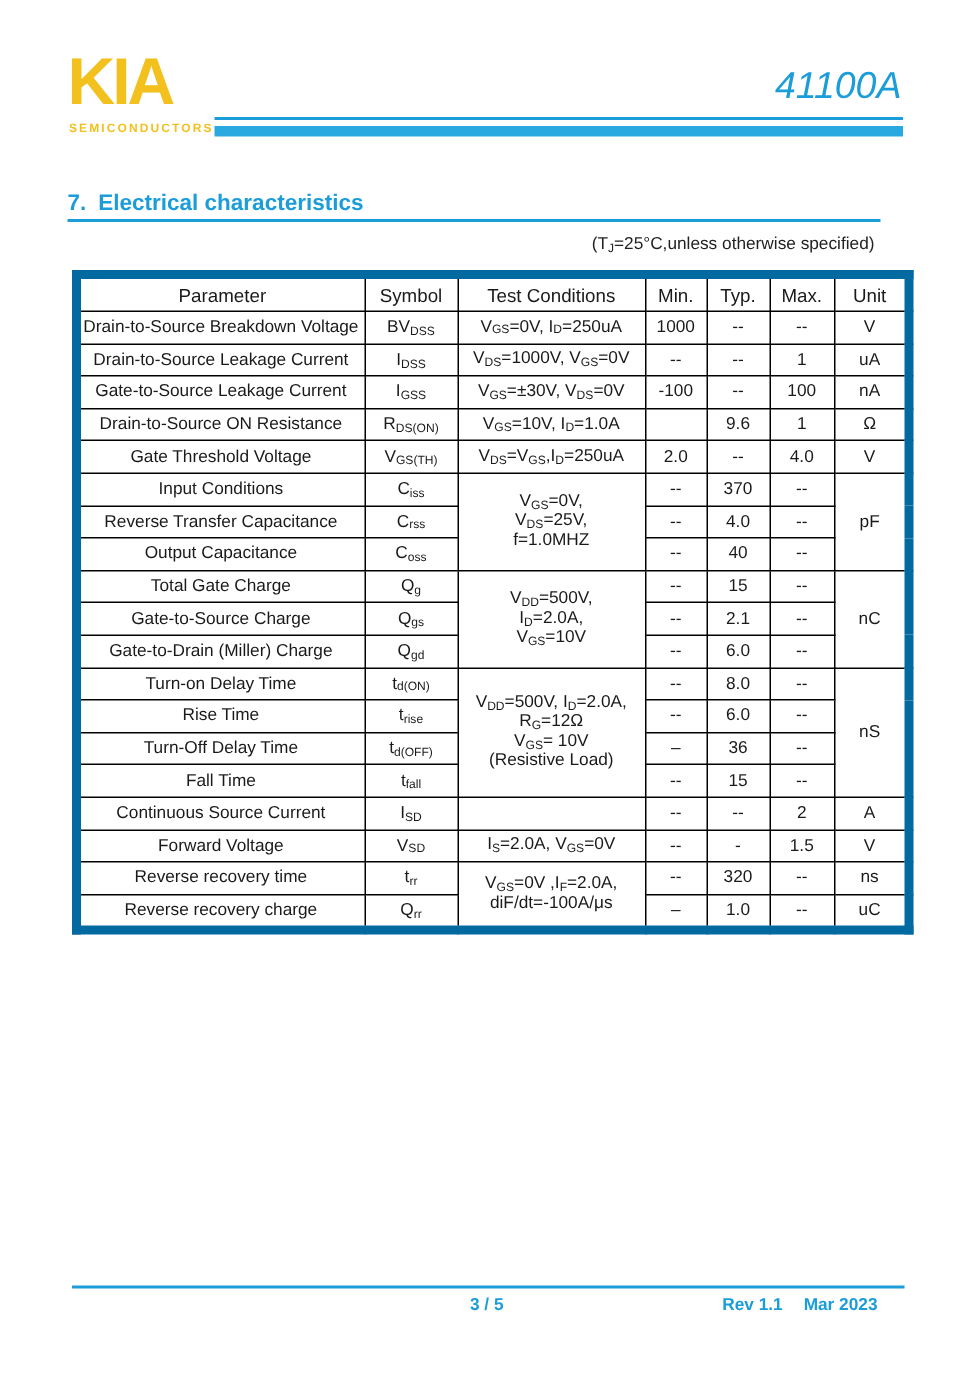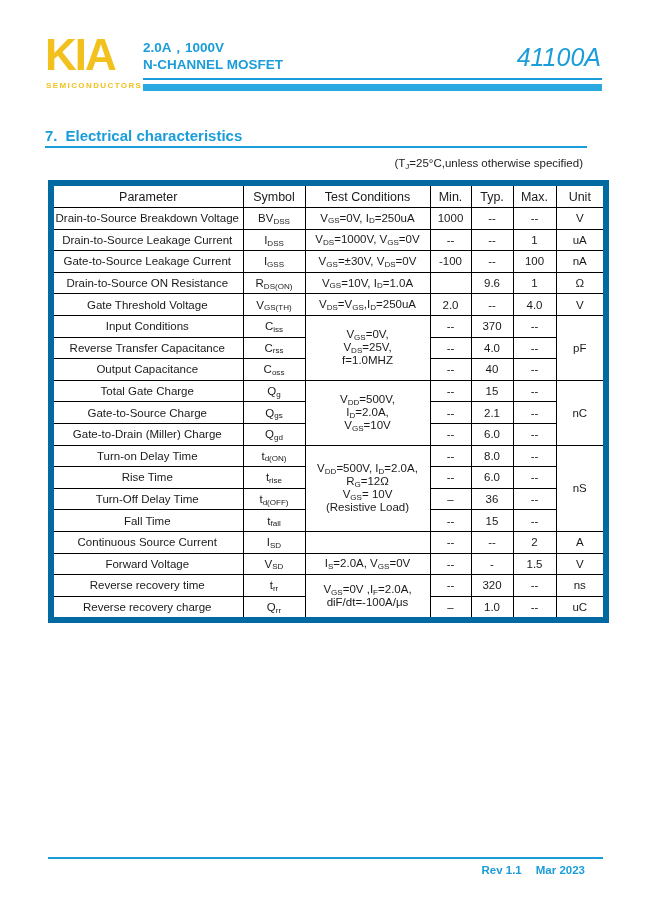--- a/index.html
+++ b/index.html
@@ -68,24 +68,20 @@
   }
   .revision .rev{margin-right:14px;}
 </style>
 </head>
 <body>
 
 <div class="page">
 
   <div class="logo">KIA</div>
   <div class="logo-sub">SEMICONDUCTORS</div>
-  <div class="product">
-    <div>2.0A，1000V</div>
-    <div>N-CHANNEL MOSFET</div>
-  </div>
   <div class="part-number">41100A</div>
   <div class="rule-thin"></div>
   <div class="rule-thick"></div>
 
   <h2 class="section-title"><span class="num">7.</span><span>Electrical characteristics</span></h2>
   <div class="section-underline"></div>
   <div class="note">(T<sub>J</sub>=25°C,unless otherwise specified)</div>
 
   <table class="ec">
     <colgroup>
@@ -262,15 +258,16 @@
           <td class="col-sym">Q<sub>rr</sub></td>
           <td class="col-num">–</td>
           <td class="col-num">1.0</td>
           <td class="col-num">--</td>
           <td class="col-unit">uC</td>
         </tr>
       </tbody>
   </table>
 
   <div class="footer-rule"></div>
+  <div class="page-number">3 / 5</div>
   <div class="revision"><span class="rev">Rev 1.1</span><span>Mar 2023</span></div>
 
 </div>
 
 </body></html>

